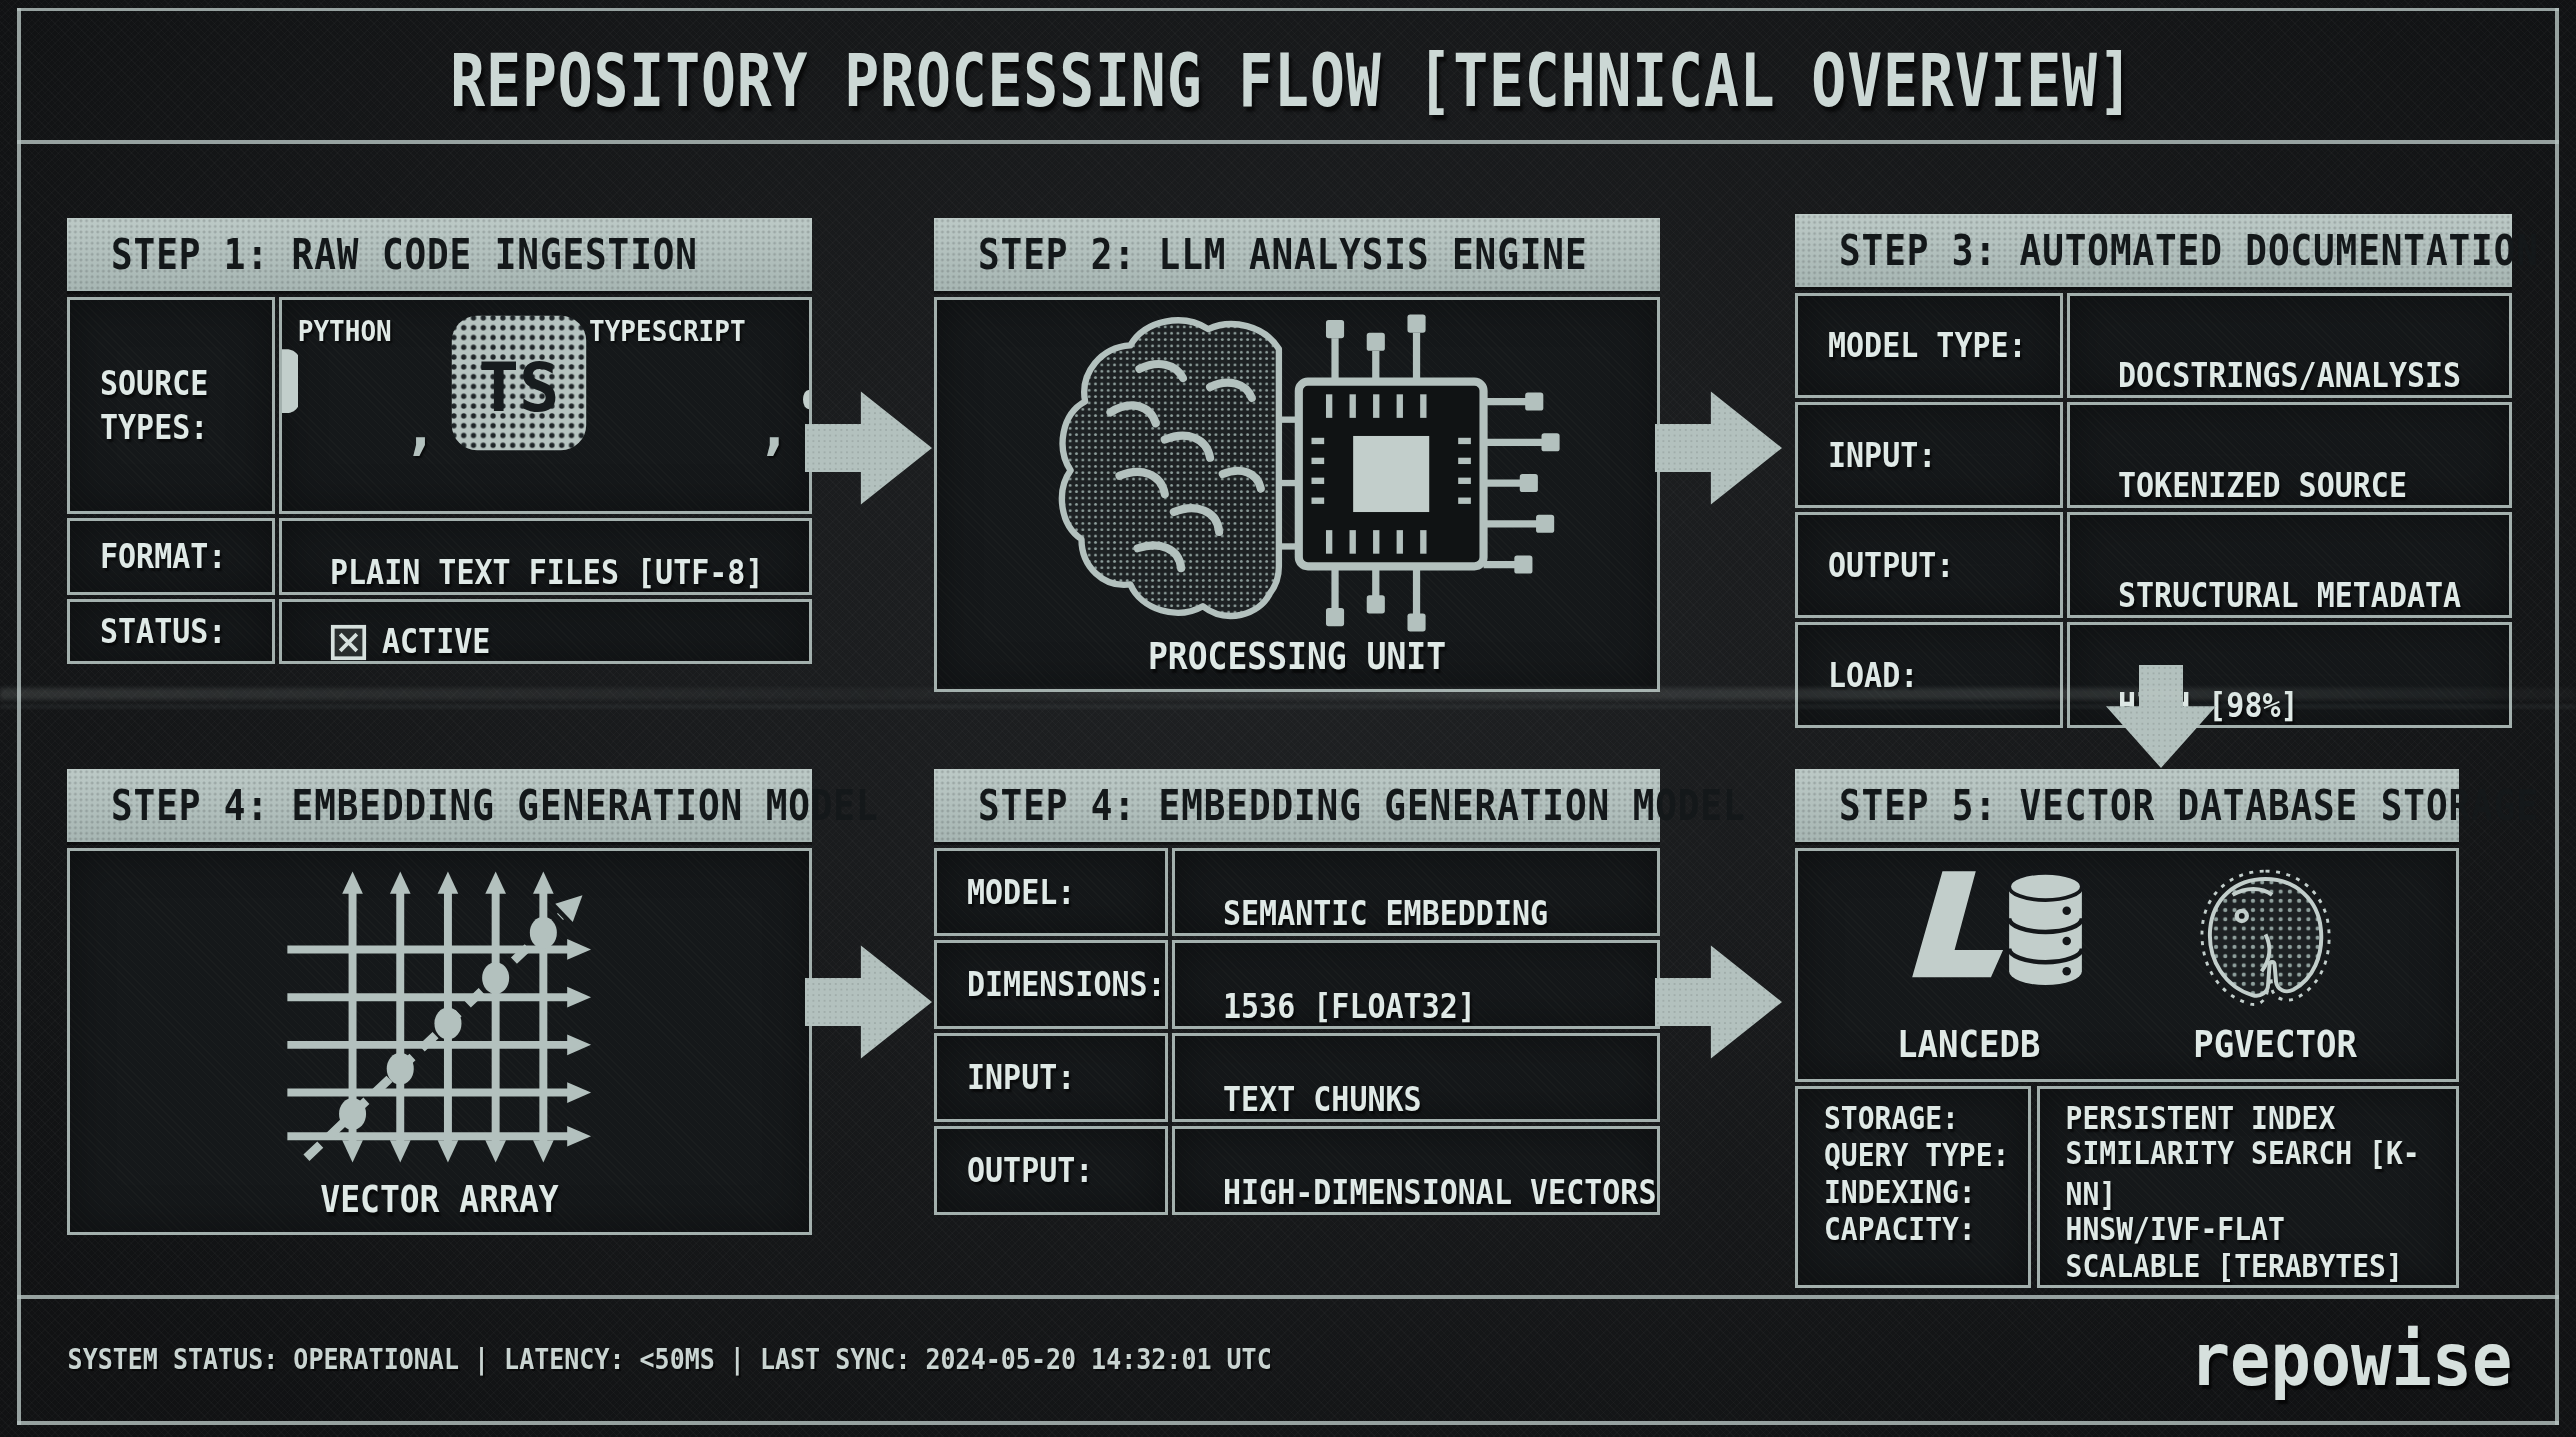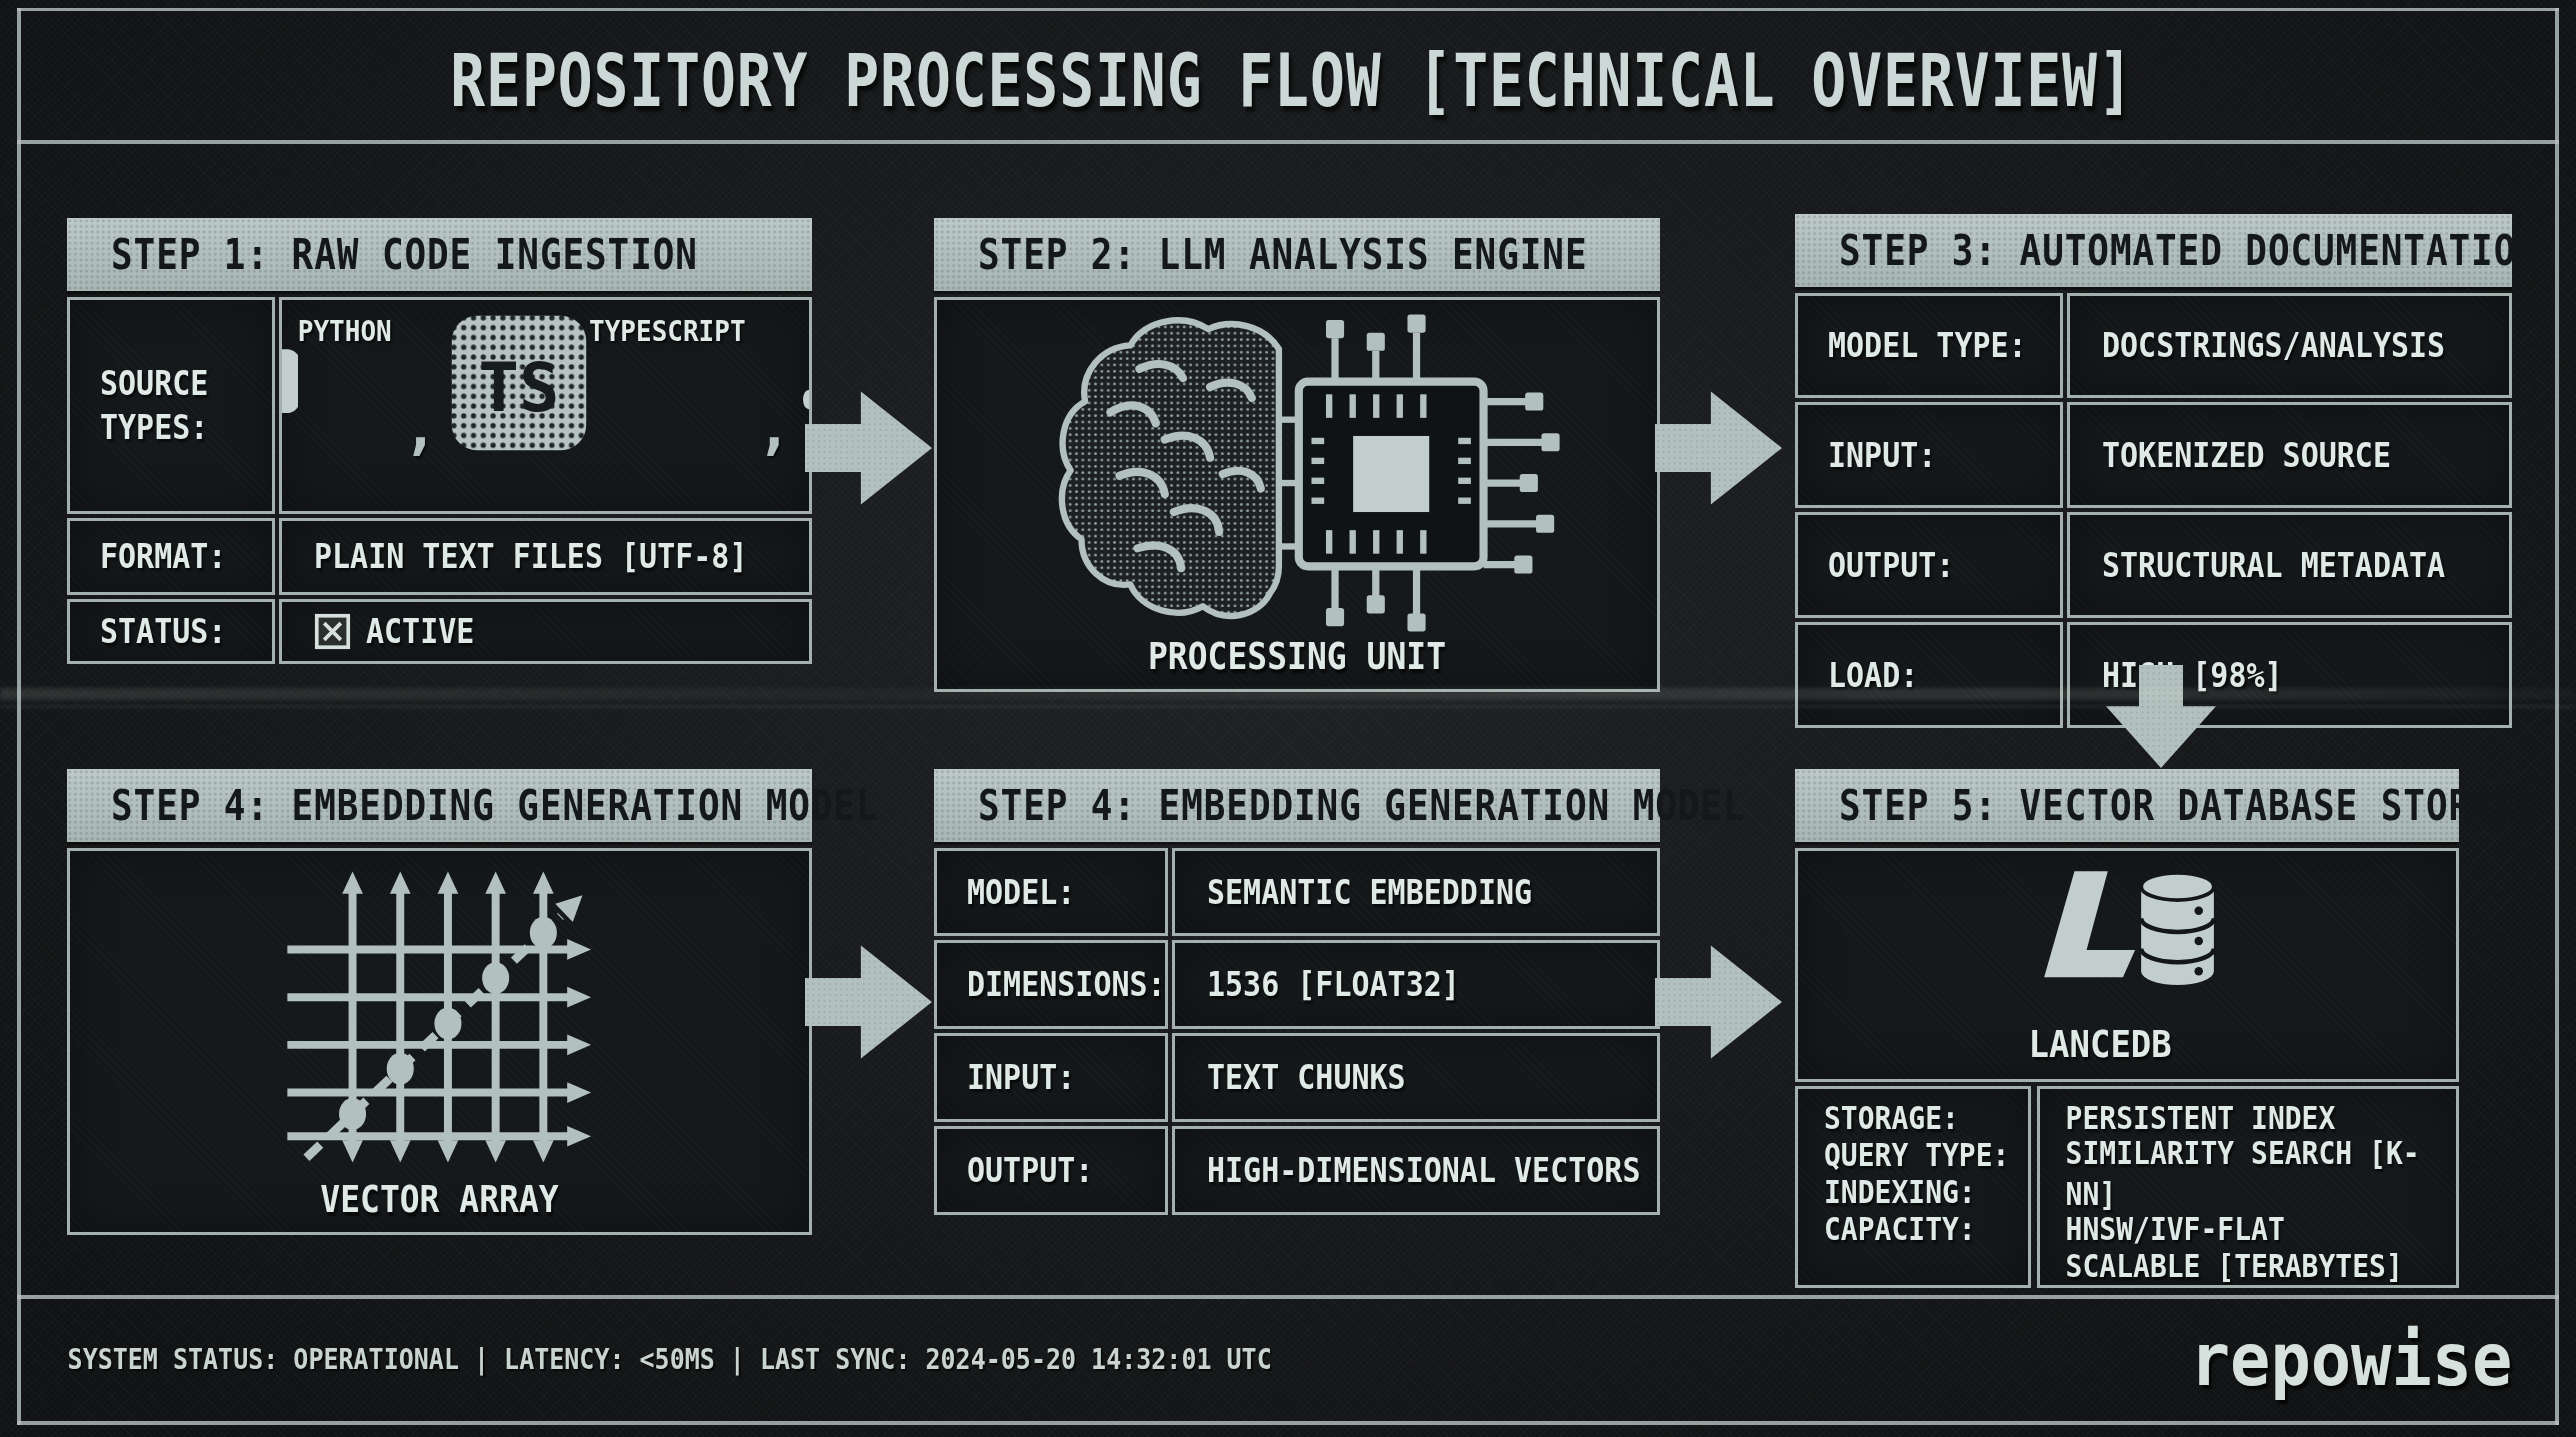--- a/index.html
+++ b/index.html
@@ -34,21 +34,21 @@
 .hdr-txt{font-size:36px;letter-spacing:0.9px;transform:scaleY(1.18);transform-origin:left center;white-space:nowrap}
 .box-body{flex:1;margin-top:5.6px;display:grid;gap:4px}
 .cell{
   background-color:var(--cell);border:3.7px solid rgba(178,193,190,.9);
   background-image:repeating-linear-gradient(45deg, rgba(255,255,255,0.02) 0 0.9px, transparent 0.9px 5.6px);
   box-shadow:inset 0 0 43px rgba(0,0,0,.4);overflow:hidden;
 }
 .lbl{display:flex;align-items:center;padding-left:30px}
 .txt{font-size:30px;color:var(--text_light);text-shadow:1.9px 2.8px 1.9px rgba(0,0,0,.6);
   transform:scaleY(1.12);transform-origin:left center;line-height:1.3}
-.val{display:flex;align-items:center;padding-left:32px}
+.val{display:flex;align-items:flex-end;padding-left:48px}
 .icon-row{display:flex;align-items:flex-start;justify-content:center;padding-top:13px;gap:11.2px}
 .lang{display:flex;flex-direction:row;align-items:flex-start}
 .caption{font-size:26px;color:var(--text_light);text-shadow:1.9px 1.9px 1.9px rgba(0,0,0,.6);
   transform:scaleY(1.1);margin-top:3.7px;white-space:nowrap}
 .comma{font-size:58px;color:var(--accent);margin-top:81px;text-shadow:1.9px 1.9px 1.9px rgba(0,0,0,.6)}
 .big-icon-cell{display:flex;flex-direction:column;align-items:center;justify-content:flex-start;padding:11.2px 0 13px}
 .big-caption{margin-top:auto;font-size:33px;color:var(--text_light);text-shadow:1.9px 2.8px 1.9px rgba(0,0,0,.6);transform:scaleY(1.12)}
 .arrow{position:absolute;background:var(--accent);
   background-image:radial-gradient(rgba(20,26,26,.12) 1.1px, transparent 1.4px);background-size:5.6px 5.6px;
   filter:drop-shadow(2.8px 3.7px 1.9px rgba(0,0,0,.45));}
@@ -375,20 +375,31 @@
             <path d="M74 14 v56 a24 9 0 0 0 48 0 v-56 Z" fill="#c2cecb"></path>
             <ellipse cx="98" cy="14" rx="24" ry="9" fill="#c2cecb" stroke="#14171a" stroke-width="2.5"></ellipse>
             <path d="M74 35 a24 9 0 0 0 48 0" stroke="#14171a" stroke-width="3" fill="none"></path>
             <path d="M74 55 a24 9 0 0 0 48 0" stroke="#14171a" stroke-width="3" fill="none"></path>
             <circle cx="112" cy="30" r="2.8" fill="#14171a"></circle>
               <circle cx="112" cy="50" r="2.8" fill="#14171a"></circle>
               <circle cx="112" cy="70" r="2.8" fill="#14171a"></circle>
           </svg>
           <span class="db-caption">LANCEDB</span>
         </div>
+        <div class="db-group">
+          <svg width="145" height="152" viewBox="0 0 110 110">
+            <path fill="url(#htD)" stroke="#c2cecb" stroke-width="3" stroke-linejoin="round" d="M55 8 C78 8 95 24 97 46 C99 66 91 84 76 92 C70 95 64 92 63 86 L62 74 C62 70 58 70 58 74 L57 88 C57 94 51 98 45 96 C25 90 11 70 13 46 C15 23 32 8 55 8 Z"></path>
+            <path fill="none" stroke="#c2cecb" stroke-width="2.2" stroke-dasharray="3 5" d="M55 2 C81 2 101 20 103 46 C105 69 96 89 79 98 C71 102 62 99 60 92 L59 82 L56 95 C54 102 48 105 41 102 C19 95 5 72 7 45 C9 19 29 2 55 2 Z"></path>
+            <circle cx="37" cy="36" r="5.5" fill="#c2cecb"></circle>
+              <circle cx="37" cy="36" r="2.2" fill="#14171a"></circle>
+            <path d="M30 20 C40 14 52 14 60 20" stroke="#c2cecb" stroke-width="3" fill="none"></path>
+            <path d="M55 50 C60 60 58 70 52 78" stroke="#c2cecb" stroke-width="3" fill="none"></path>
+          </svg>
+          <span class="db-caption">PGVECTOR</span>
+        </div>
       </div>
       <div style="display:grid;grid-template-columns:236px 1fr;gap:5.6px">
         <div class="cell info-lines">
           <span class="txt">STORAGE:</span>
           <span class="txt">QUERY TYPE:</span>
           <span class="txt">INDEXING:</span>
           <span class="txt">CAPACITY:</span>
         </div>
         <div class="cell info-lines">
           <span class="txt">PERSISTENT INDEX</span>

